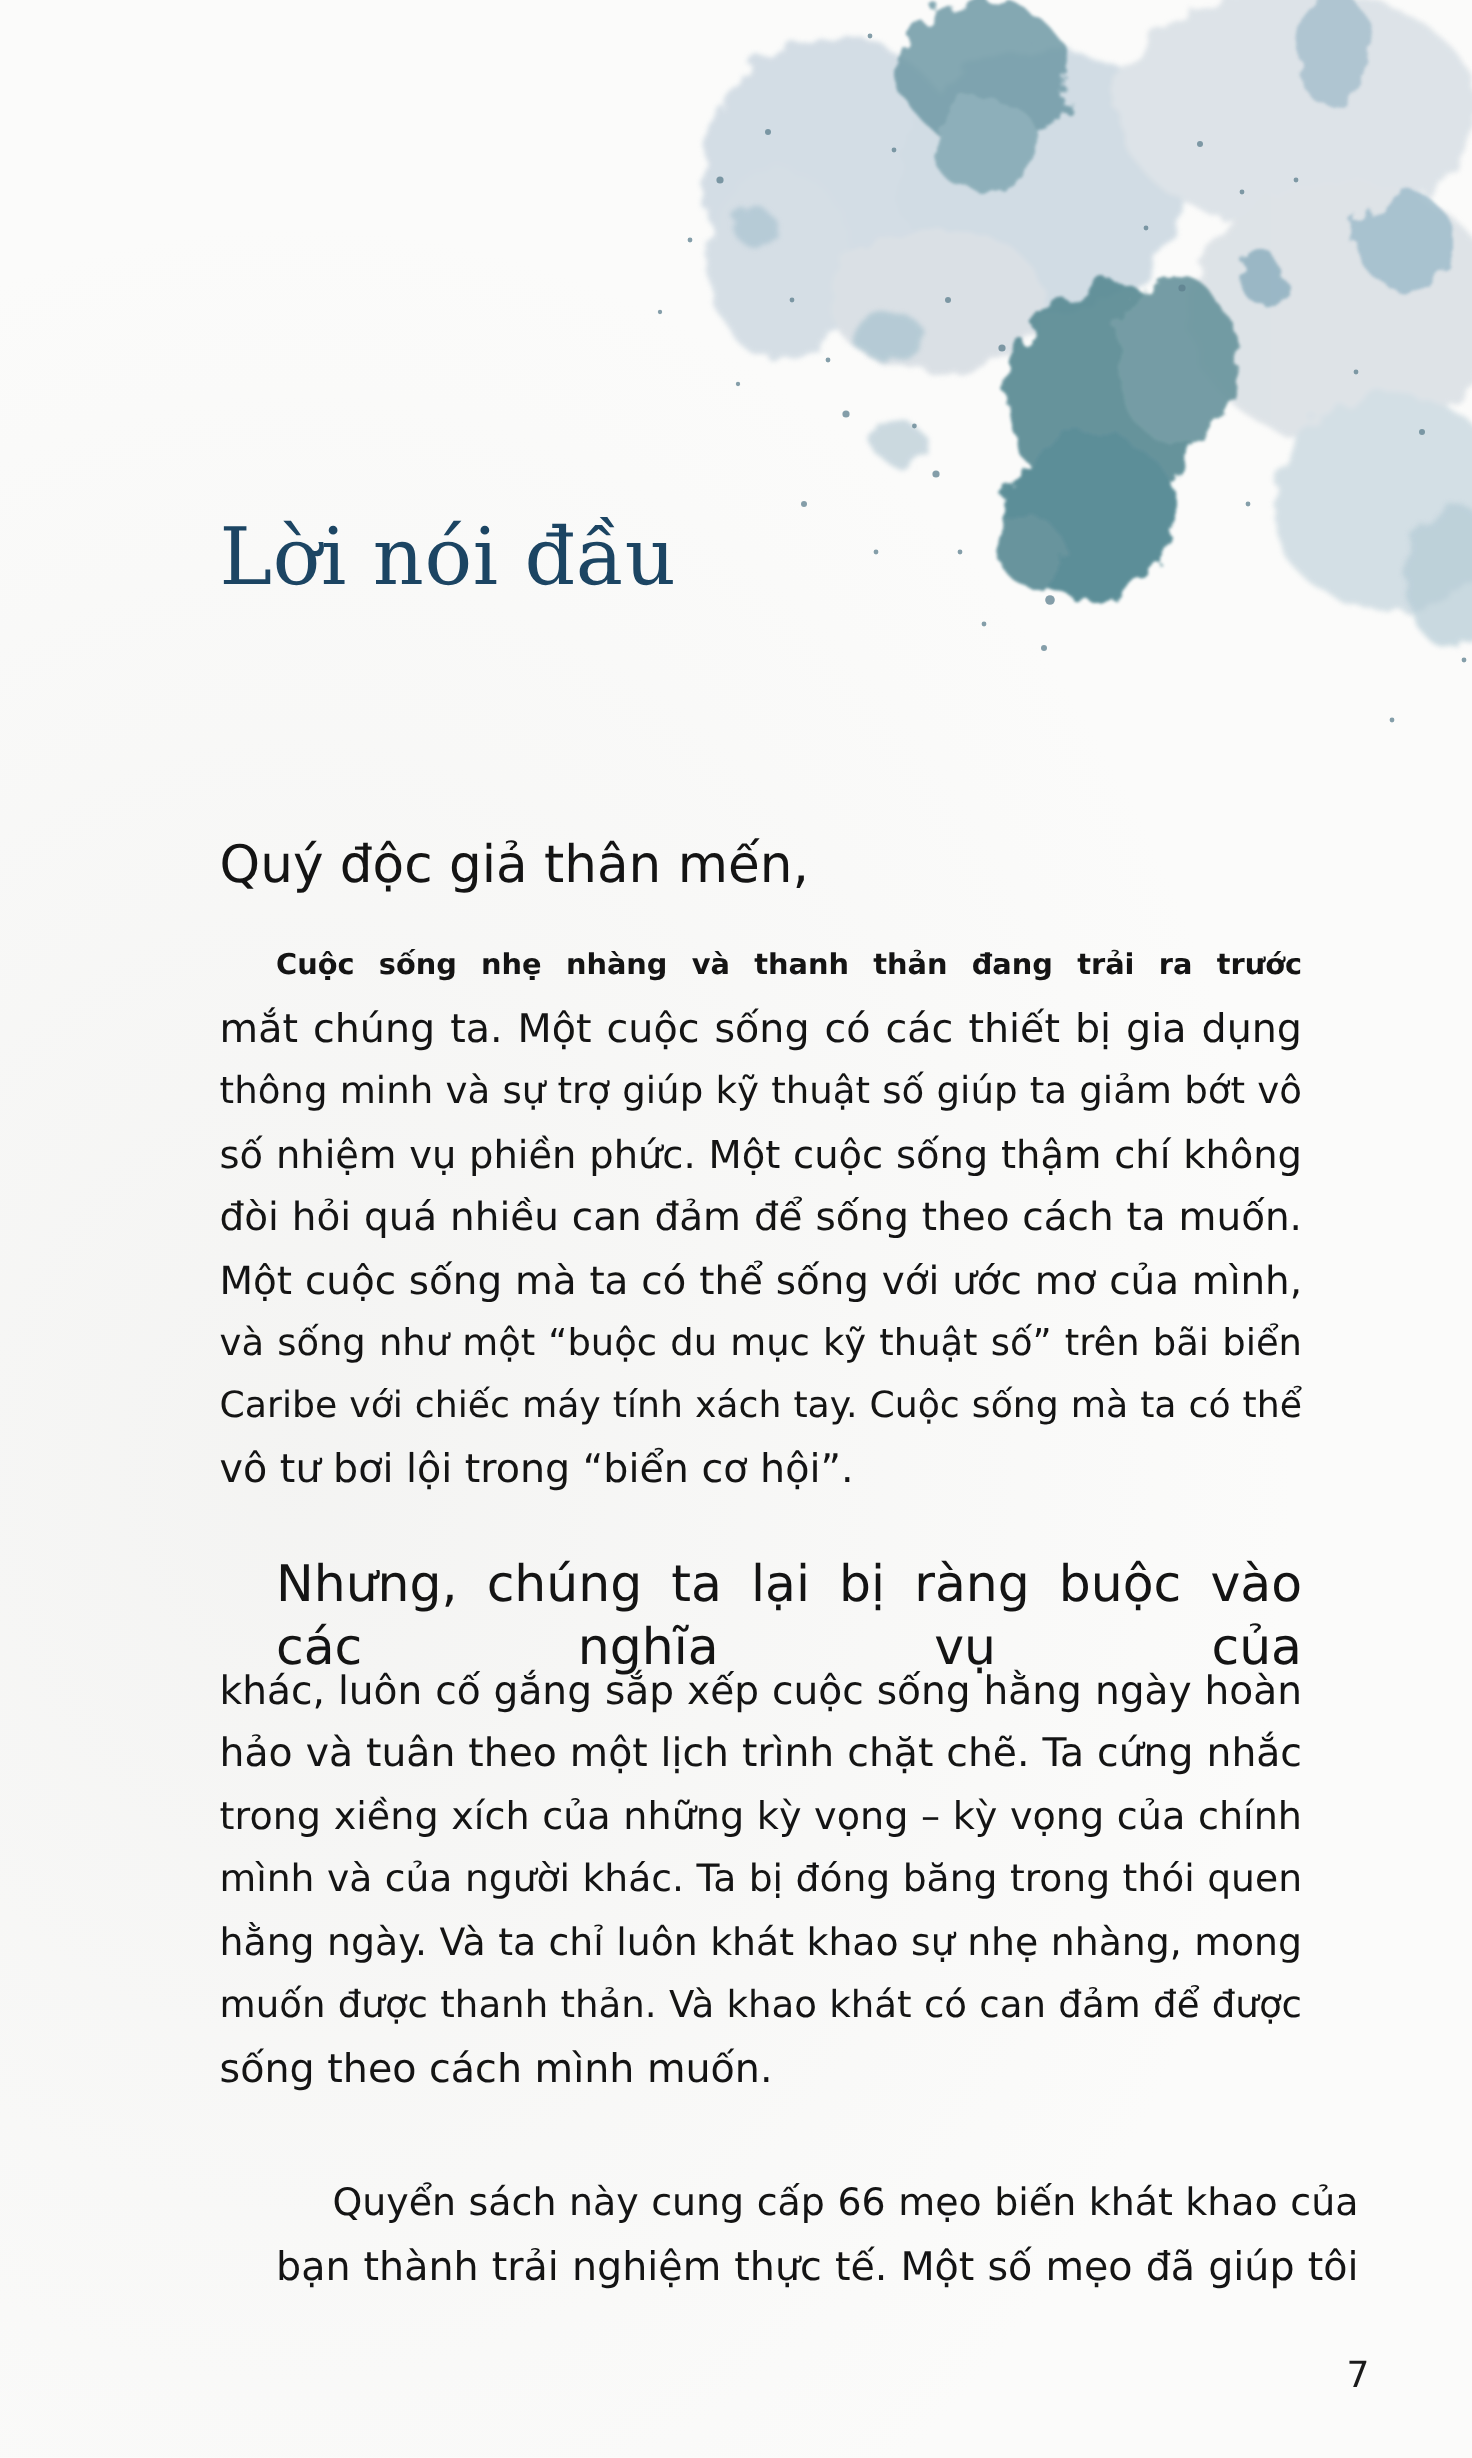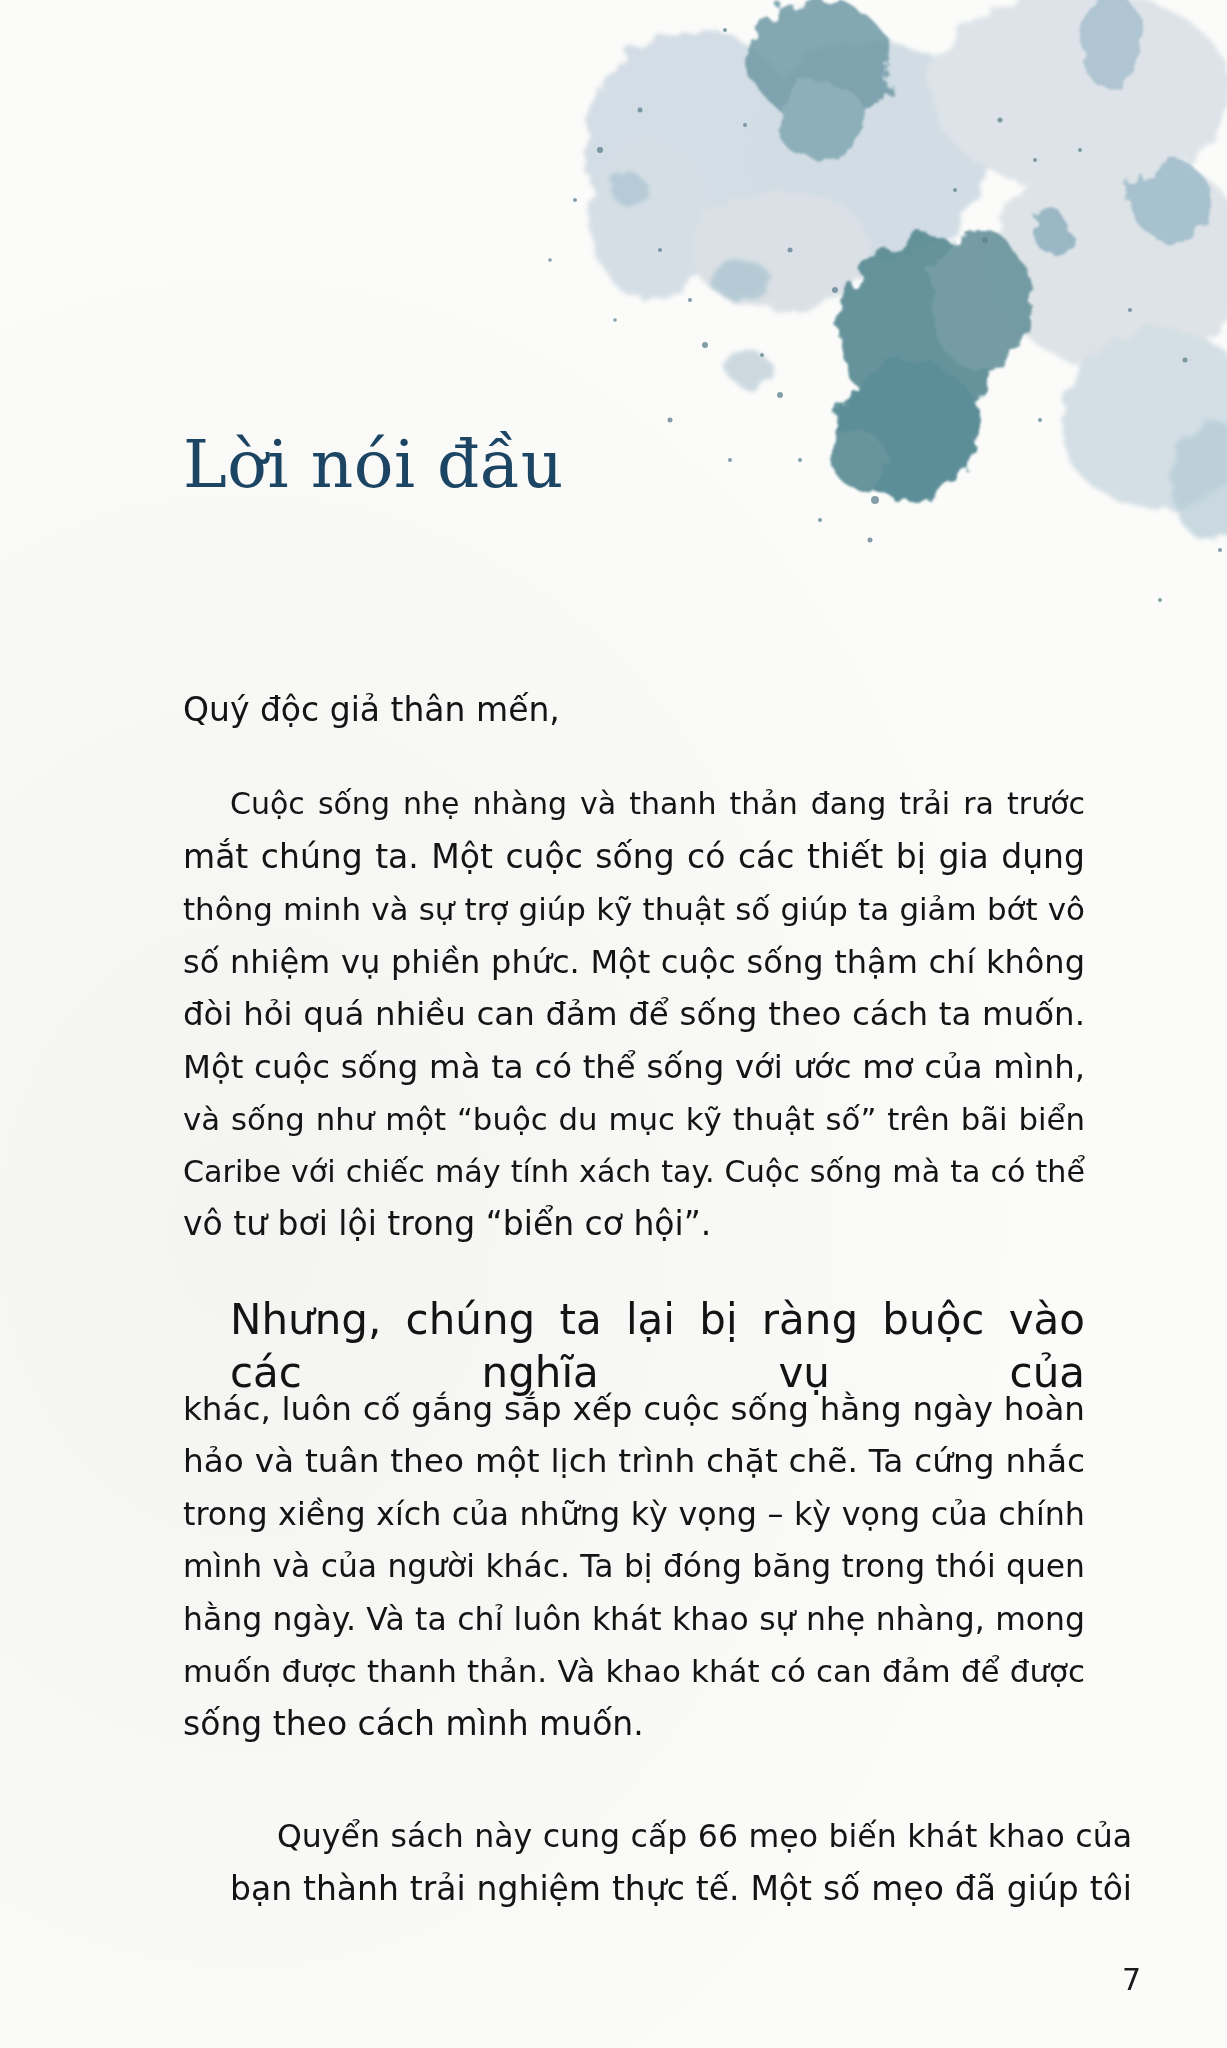--- a/index.html
+++ b/index.html
@@ -61,23 +61,23 @@
       left: 183px;
       top: 690px;
       width: 902px;
       color: #141414;
       font-family: "DejaVu Sans", "Liberation Sans", sans-serif;
       font-size: 33px;
     }
     .greeting {
       position: absolute;
       left: 0;
-      top: 0;
+      top: 11px;
       white-space: nowrap;
-      font-size: 33px;
+      font-size: 43px;
       line-height: 40px;
     }
     .para {
       position: absolute;
       left: 0;
       width: 902px;
     }
     .line {
       display: block;
       height: 52.5px;
@@ -188,21 +188,21 @@
     <div>&nbsp;</div>
   </div>
 
   <h1 class="title">Lời nói đầu</h1>
 
   <div class="body-text">
 
     <div class="greeting">Quý độc giả thân mến,</div>
 
     <div class="para" style="top:88px;">
-      <span class="line" style="padding-left: 47px; white-space: normal; font-size: 30px;">Cuộc sống nhẹ nhàng và thanh thản đang trải ra trước</span>
+      <span class="line" style="padding-left: 47px; white-space: normal; font-size: 24px; font-weight: bold;">Cuộc sống nhẹ nhàng và thanh thản đang trải ra trước</span>
       <span class="line" style="white-space: normal;">mắt chúng ta. Một cuộc sống có các thiết bị gia dụng</span>
       <span class="line" style="white-space: normal; font-size: 30.9373px;">thông minh và sự trợ giúp kỹ thuật số giúp ta giảm bớt vô</span>
       <span class="line" style="white-space: normal; font-size: 32.0321px;">số nhiệm vụ phiền phức. Một cuộc sống thậm chí không</span>
       <span class="line" style="white-space: normal; font-size: 32.4411px;">đòi hỏi quá nhiều can đảm để sống theo cách ta muốn.</span>
       <span class="line" style="white-space: normal; font-size: 32.3762px;">Một cuộc sống mà ta có thể sống với ước mơ của mình,</span>
       <span class="line" style="white-space: normal; font-size: 30.7516px;">và sống như một “buộc du mục kỹ thuật số” trên bãi biển</span>
       <span class="line" style="white-space: normal; font-size: 30.1793px;">Caribe với chiếc máy tính xách tay. Cuộc sống mà ta có thể</span>
       <span class="line last" style="white-space: normal;">vô tư bơi lội trong “biển cơ hội”.</span>
     </div>
 

